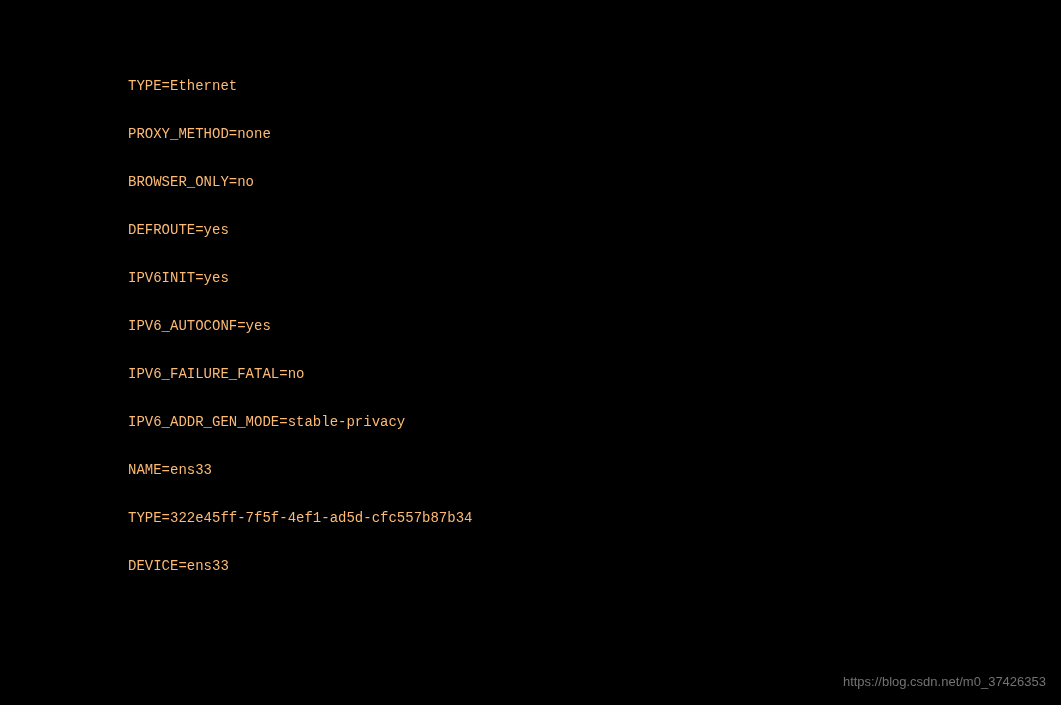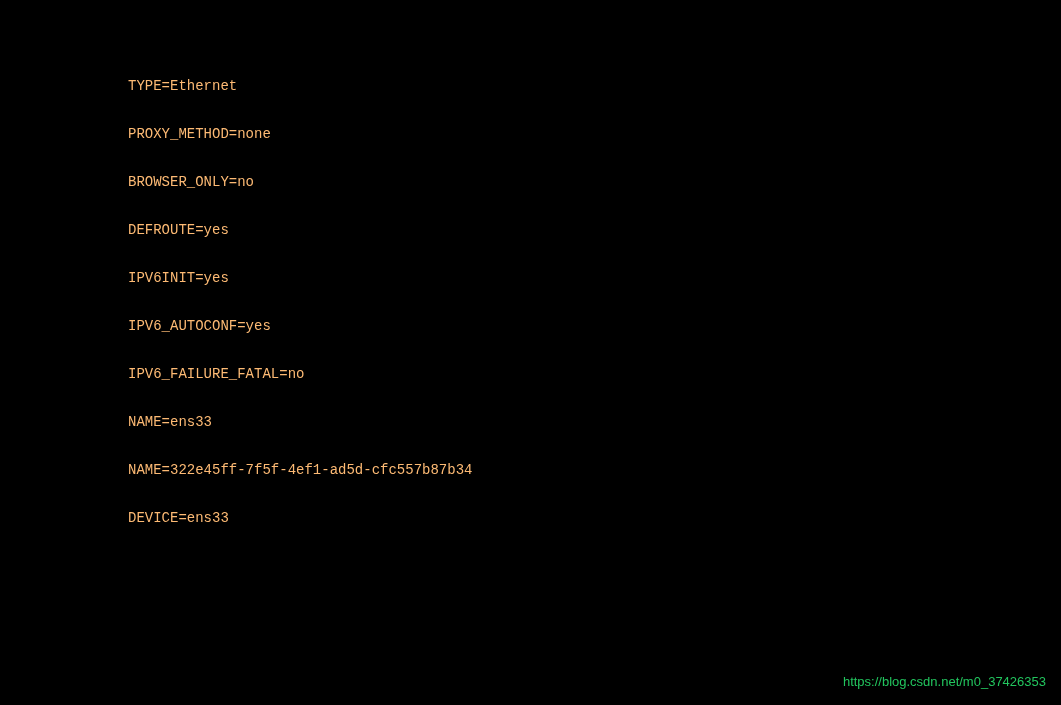--- a/index.html
+++ b/index.html
@@ -23,38 +23,39 @@
       white-space: pre;
     }
     .config-line {
       color: #fdba74;
       display: block;
     }
     .watermark {
       position: absolute;
       bottom: 15px;
       right: 15px;
-      color: #22c55e;
+      color: #737373;
       font-size: 13px;
       font-family: Arial, sans-serif;
     }
   </style>
 </head>
 <body>
 
 <div class="terminal">
   <span class="config-line">TYPE=Ethernet</span>
   <span class="config-line">PROXY_METHOD=none</span>
   <span class="config-line">BROWSER_ONLY=no</span>
   <span class="config-line">DEFROUTE=yes</span>
   <span class="config-line">IPV6INIT=yes</span>
   <span class="config-line">IPV6_AUTOCONF=yes</span>
   <span class="config-line">IPV6_FAILURE_FATAL=no</span>
+  <span class="config-line">IPV6_ADDR_GEN_MODE=stable-privacy</span>
   <span class="config-line">NAME=ens33</span>
-  <span class="config-line">NAME=322e45ff-7f5f-4ef1-ad5d-cfc557b87b34</span>
+  <span class="config-line">TYPE=322e45ff-7f5f-4ef1-ad5d-cfc557b87b34</span>
   <span class="config-line">DEVICE=ens33</span>
   
   
   
   
   
   
   
   
   

